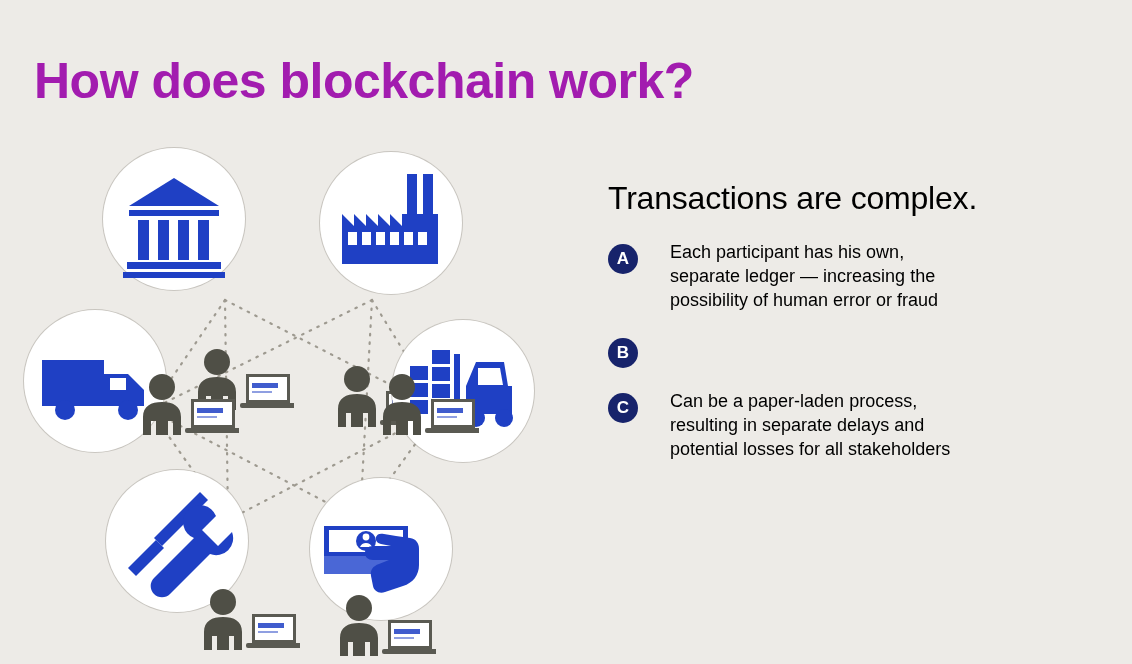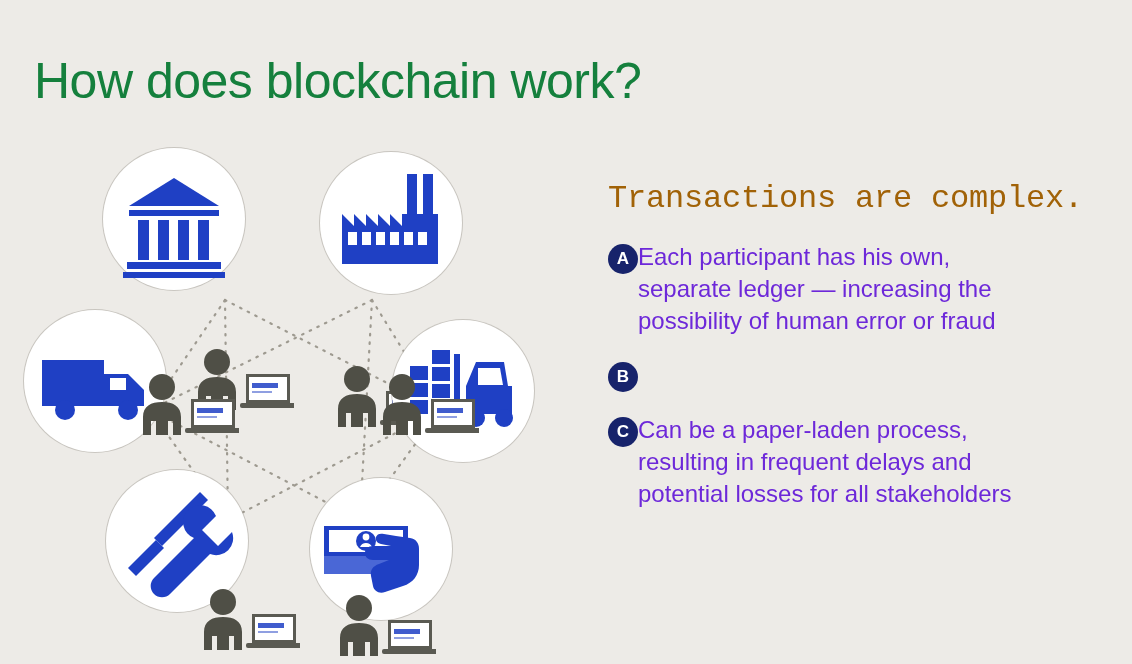--- a/index.html
+++ b/index.html
@@ -16,22 +16,22 @@
     height: 664px;
     background: #edebe7;
     overflow: hidden;
   }
   
   #title {
     position: absolute;
     left: 34px;
     top: 20px;
     font-size: 50px;
-    font-weight: normal;
-    color: #15803d;
+    font-weight: bold;
+    color: #a21caf;
     letter-spacing: -0.5px;
     line-height: 1.1;
     white-space: nowrap;
   }
   
   #diagram {
     position: absolute;
     left: 0px;
     top: 120px;
     width: 580px;
@@ -70,26 +70,25 @@
   }
   
   #panel {
     position: absolute;
     left: 608px;
     top: 180px;
     width: 512px;
   }
   #panel-head {
     font-size: 32px;
-    color: #a16207;
+    color: #000000;
     font-weight: normal;
     letter-spacing: -0.2px;
     margin-bottom: 24px;
     white-space: nowrap;
-    font-family: Liberation Mono, monospace;
   }
   .bullet {
     position: relative;
     display: flex;
     align-items: flex-start;
     margin-bottom: 22px;
   }
   .badge {
     flex: 0 0 auto;
     width: 30px;
@@ -97,24 +96,24 @@
     border-radius: 50%;
     background: #17236b;
     color: #ffffff;
     font-size: 17px;
     font-weight: bold;
     line-height: 30px;
     text-align: center;
     margin-top: 3px;
   }
   .btext {
-    margin-left: 0;
-    font-size: 24px;
+    margin-left: 32px;
+    font-size: 18px;
     line-height: 1.33;
-    color: #6d28d9;
+    color: #000000;
     white-space: pre-line;
   }
 </style>
 </head>
 <body>
 
 <div id="page">
 
   <h1 id="title">How does blockchain work?</h1>
 
@@ -329,18 +328,18 @@
 possibility of human error or fraud</div>
     </div>
 
     <div class="bullet">
       <div class="badge">B</div>
     </div>
 
     <div class="bullet">
       <div class="badge">C</div>
       <div class="btext">Can be a paper-laden process,
-resulting in frequent delays and
+resulting in separate delays and
 potential losses for all stakeholders</div>
     </div>
   </div>
 
 </div>
 
 </body></html>

